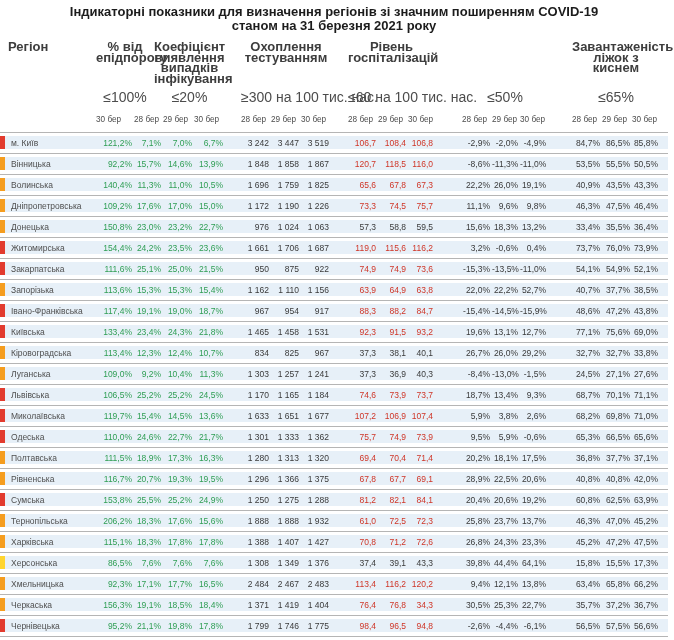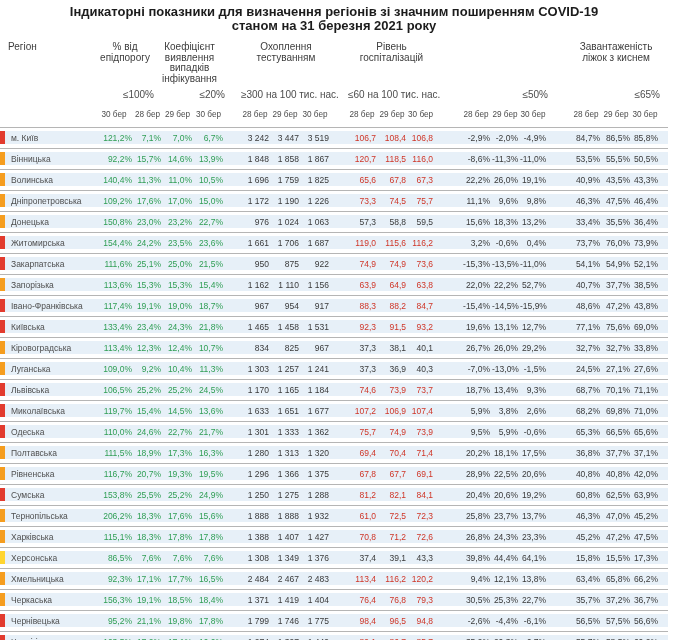--- a/index.html
+++ b/index.html
@@ -6,25 +6,25 @@
     --marker-red:#e23b2e; --marker-orange:#f59d1f; --marker-yellow:#ffd530;
     --value-green:#2f9e54; --value-red:#cf3527; --row-band:#e7f0f8;
     --cols: 6px 90px 38px 29px 31px 31px 16px 30px 30px 30px 17px 30px 30px 27px 27px 30px 28px 28px 24px 30px 30px 28px;
     --gcols: 96px 58px 71px 16px 90px 17px 87px 27px 86px 24px 88px;
   }
   html,body{margin:0;padding:0;background:#fff;}
   body{width:674px;height:640px;overflow:hidden;font-family:"Liberation Sans",sans-serif;color:#3a3a3a;}
   .page{padding:5px 6px 0 0;}
   .title{ text-align:center;font-weight:bold;font-size:13px;line-height:14px;color:#1c1c1c;}
   .hg-grid{display:grid;grid-template-columns:var(--gcols);margin-top:9px;align-items:start;}
-  .hlabel{font-size:10px;line-height:10.5px;color:#3d3d3d;text-align:center;grid-row:1;}
+  .hlabel{font-size:13px;line-height:10.5px;color:#3d3d3d;text-align:center;grid-row:1;font-weight:bold;}
   .hlabel.left{text-align:left;padding-left:8px;}
-  .hthresh{font-size:10px;color:#4c4c4c;text-align:right;grid-row:2;margin-top:5px;white-space:nowrap;}
+  .hthresh{font-size:14px;color:#4c4c4c;text-align:center;grid-row:2;margin-top:5px;white-space:nowrap;}
   .hd-grid{display:grid;grid-template-columns:var(--cols);margin-top:10px;}
-  .hdate{font-size:8.2px;color:#4c4c4c;text-align:center;padding-right:2px;white-space:nowrap;}
+  .hdate{font-size:8.2px;color:#4c4c4c;text-align:left;padding-right:2px;white-space:nowrap;}
   .tbody{margin-top:8px;border-bottom:1px solid #b5b5b5;}
   .rw{border-top:1px solid #b5b5b5;padding:3px 0 4px 0;}
   .row{display:grid;grid-template-columns:var(--cols);height:13px;align-items:center;background:var(--row-band);}
   .marker{width:5px;height:13px;display:block;}
   .m-red{background:var(--marker-red);} .m-orange{background:var(--marker-orange);} .m-yellow{background:var(--marker-yellow);}
   .region{font-size:8.5px;color:#4f4f4f;padding-left:5px;white-space:nowrap;overflow:hidden;}
   .cell{font-size:8.5px;text-align:right;padding-right:2px;white-space:nowrap;}
   .cell.green{color:var(--value-green);}
   .cell.dark{color:#3a3a3a;}
   .cell.red{color:var(--value-red);}
@@ -379,21 +379,21 @@
       <span class="cell green">11,3%</span>
       <span></span>
       <span class="cell dark">1 303</span>
       <span class="cell dark">1 257</span>
       <span class="cell dark">1 241</span>
       <span></span>
       <span class="cell dark">37,3</span>
       <span class="cell dark">36,9</span>
       <span class="cell dark">40,3</span>
       <span></span>
-      <span class="cell dark">-7,0%</span>
+      <span class="cell dark">-8,4%</span>
       <span class="cell dark">-13,0%</span>
       <span class="cell dark">-1,5%</span>
       <span></span>
       <span class="cell dark">24,5%</span>
       <span class="cell dark">27,1%</span>
       <span class="cell dark">27,6%</span>
     </div>
   </div>
 
   <div class="rw">
@@ -674,21 +674,21 @@
       <span class="cell green">19,1%</span>
       <span class="cell green">18,5%</span>
       <span class="cell green">18,4%</span>
       <span></span>
       <span class="cell dark">1 371</span>
       <span class="cell dark">1 419</span>
       <span class="cell dark">1 404</span>
       <span></span>
       <span class="cell red">76,4</span>
       <span class="cell red">76,8</span>
-      <span class="cell red">79,3</span>
+      <span class="cell red">34,3</span>
       <span></span>
       <span class="cell dark">30,5%</span>
       <span class="cell dark">25,3%</span>
       <span class="cell dark">22,7%</span>
       <span></span>
       <span class="cell dark">35,7%</span>
       <span class="cell dark">37,2%</span>
       <span class="cell dark">36,7%</span>
     </div>
   </div>

